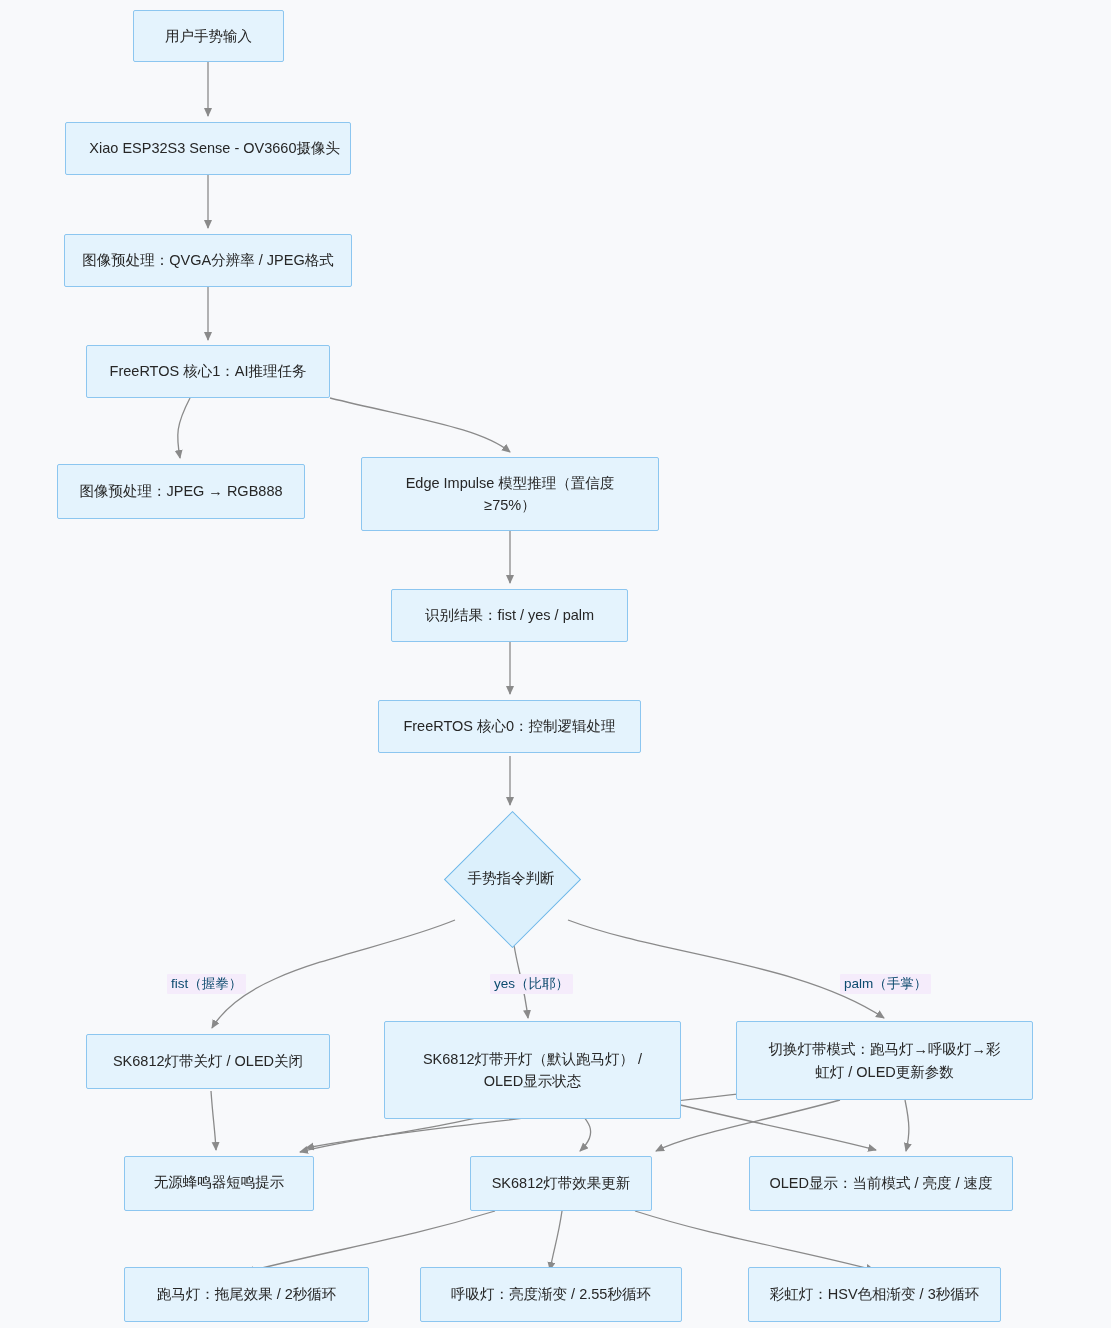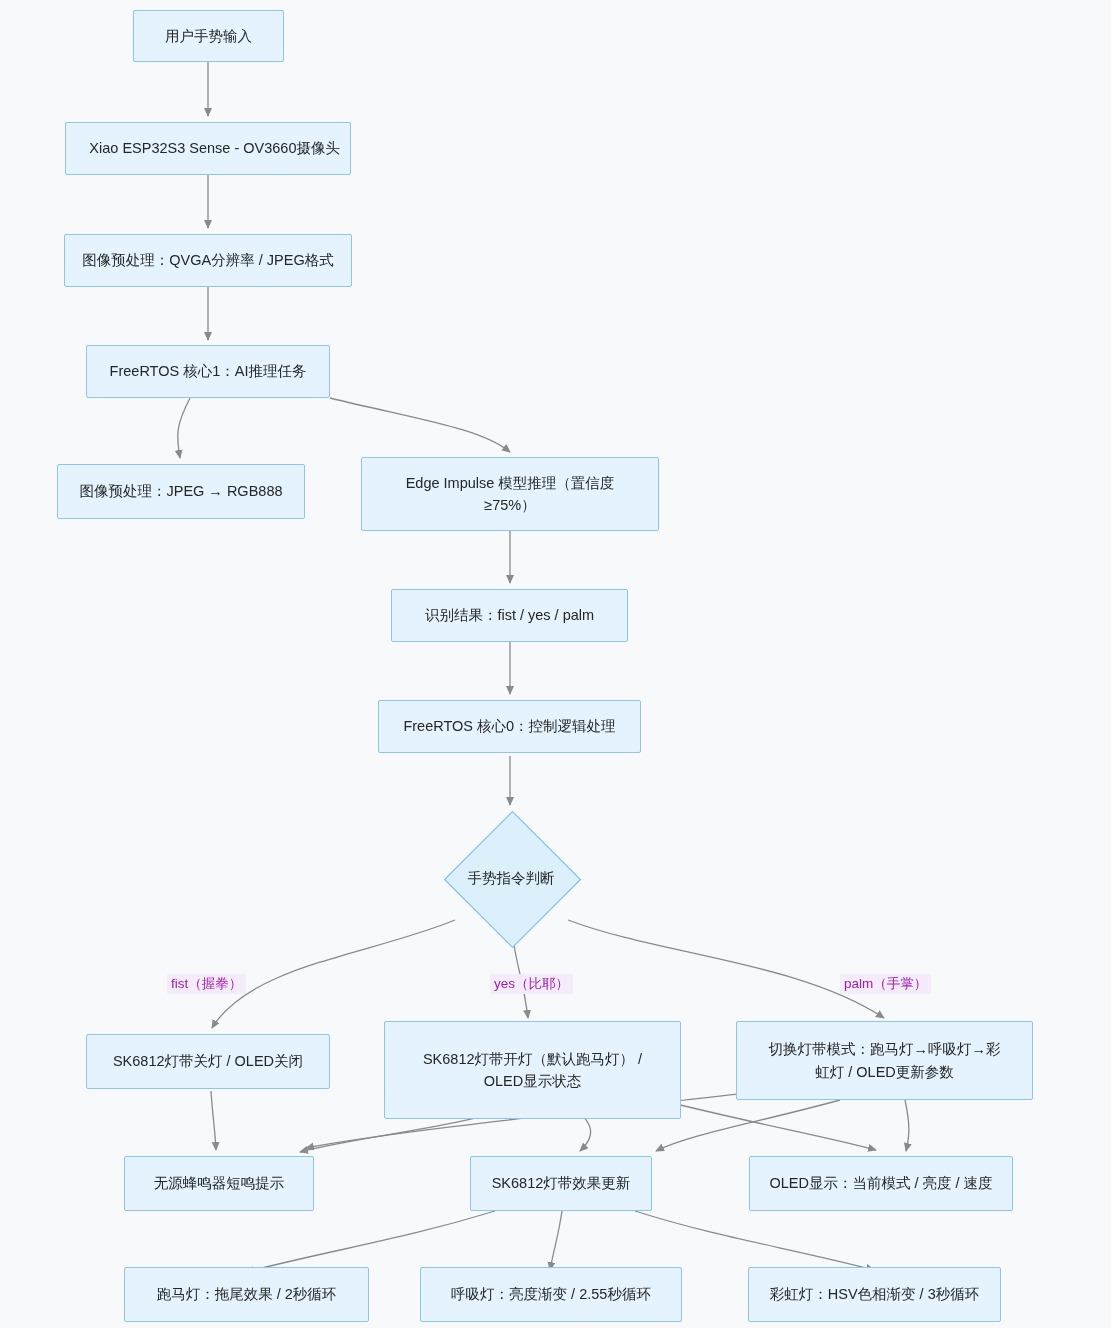--- a/index.html
+++ b/index.html
@@ -61,21 +61,21 @@
   .diamond-label {
     position: relative;
     z-index: 3;
     font-size: 14.5px;
     color: #262626;
     white-space: nowrap;
   }
   .edge-label {
     position: absolute;
     background: #f5ecfb;
-    color: #a21caf;
+    color: #0c4a6e;
     font-size: 13.5px;
     line-height: 1.2;
     padding: 2px 4px;
     white-space: nowrap;
     z-index: 3;
     border-radius: 1px;
   }
 </style>
 </head>
 <body>
@@ -191,21 +191,21 @@
   <div class="node" style="left:384px; top:1021px; width:297px; height:98px; flex-direction:column;">
     <span>SK6812灯带开灯（默认跑马灯） /</span>
     <span>OLED显示状态</span>
   </div>
 
   <div class="node" style="left:736px; top:1021px; width:297px; height:79px; flex-direction:column;">
     <span>切换灯带模式：跑马灯→呼吸灯→彩</span>
     <span>虹灯 / OLED更新参数</span>
   </div>
 
-  <div class="node" style="left:124px; top:1156px; width:190px; height:55px;">
+  <div class="node" style="left:124px; top:1156px; width:190px; height:55px;font-family:Liberation Mono, monospace;">
     <span>无源蜂鸣器短鸣提示</span>
   </div>
 
   <div class="node" style="left:470px; top:1156px; width:182px; height:55px;">
     <span>SK6812灯带效果更新</span>
   </div>
 
   <div class="node" style="left:740px; top:1156px; width:264px; height:55px;margin-left:9px;">
     <span>OLED显示：当前模式 / 亮度 / 速度</span>
   </div>

